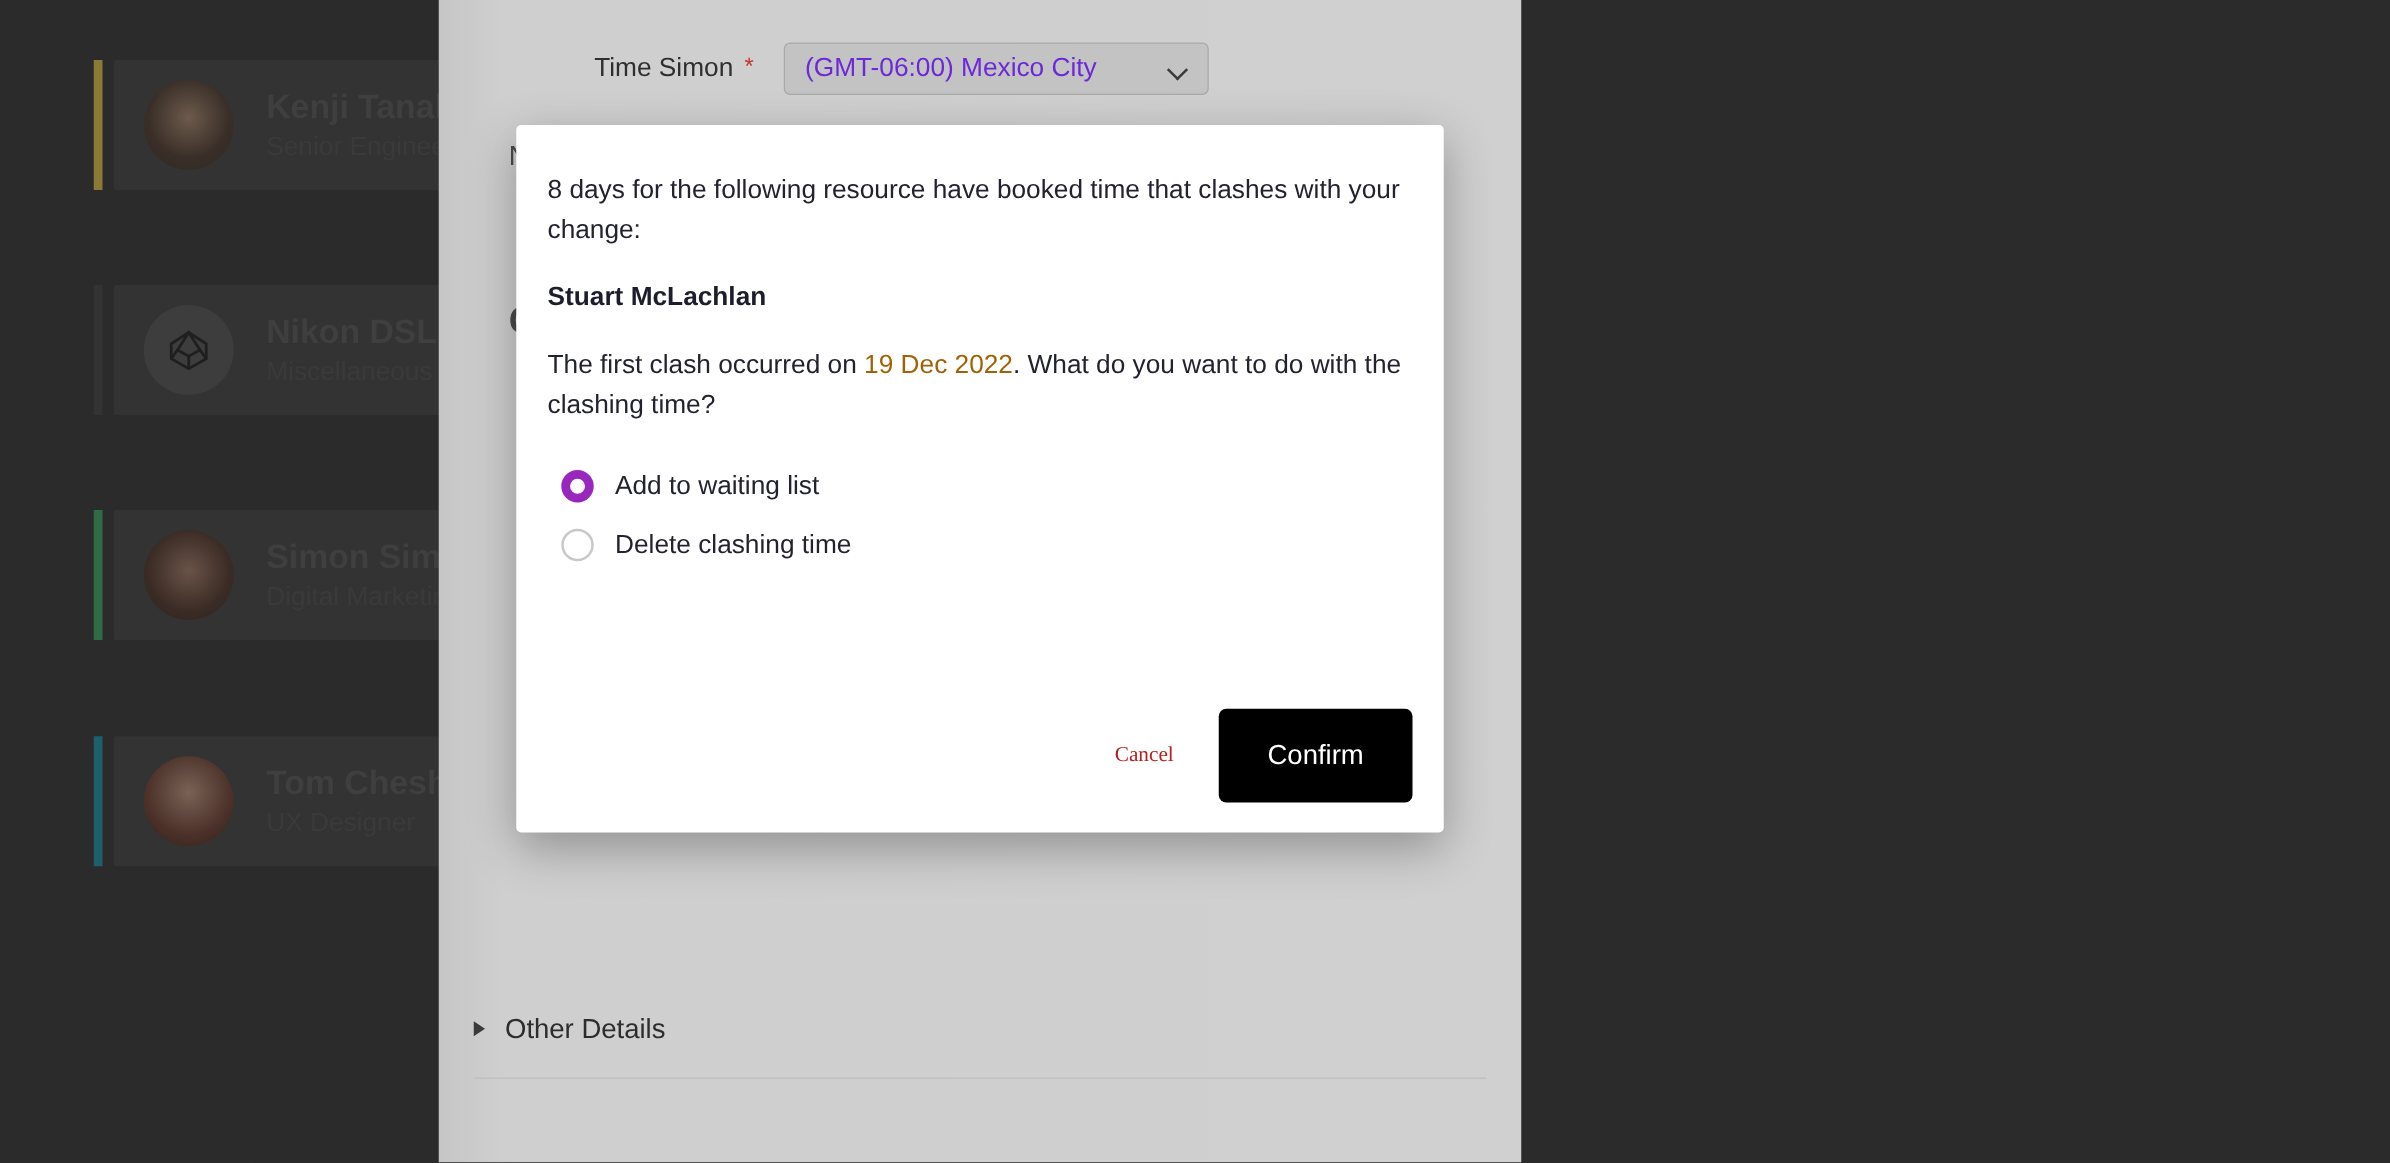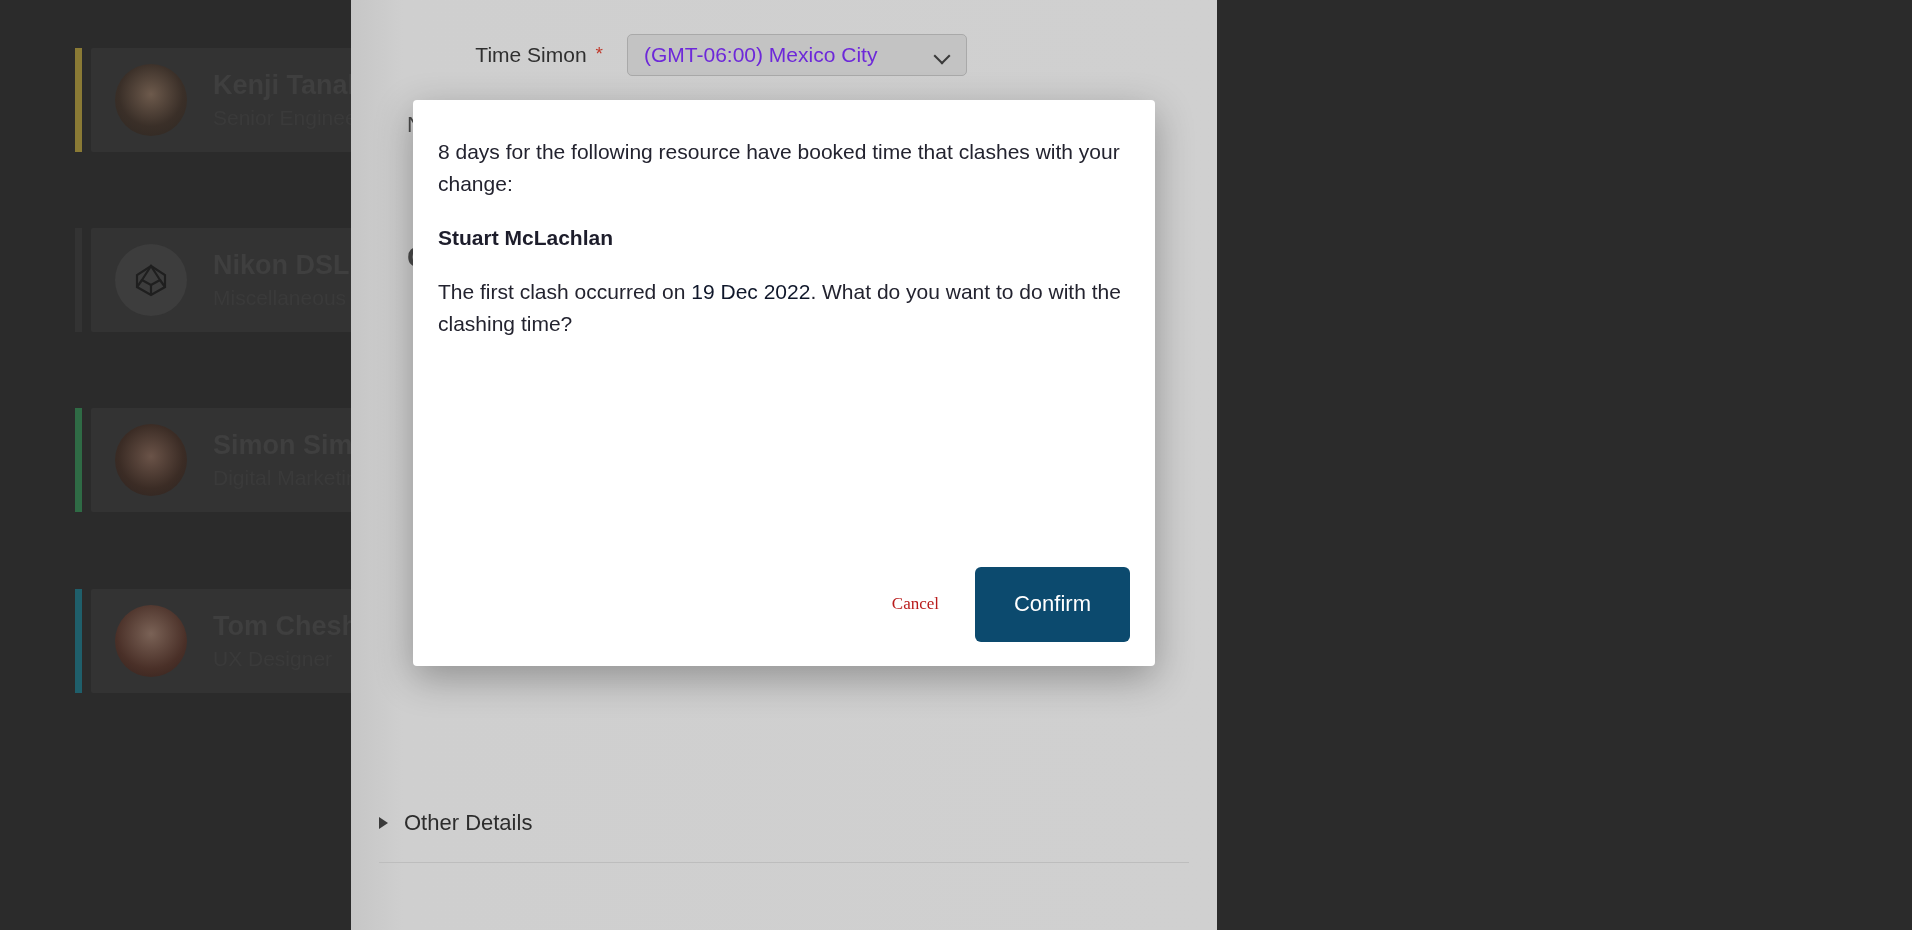--- a/index.html
+++ b/index.html
@@ -135,21 +135,21 @@
     max-width: 690px;
   }
   .body-name {
     font-size: 21px; font-weight: bold; color: #1d1d2b;
     margin-top: 26px;
   }
   .body-q {
     font-size: 21px; color: #23232f; line-height: 1.53;
     margin-top: 26px; max-width: 690px;
   }
-  .date-link { color: #0f172a; }
+  .date-link { color: #a16207; }
 
   .radio-group { margin-top: 28px; }
   .radio-row {
     display: flex; align-items: center; height: 40px;
     margin-bottom: 7px;
   }
   .radio {
     width: 26px; height: 26px; border-radius: 50%;
     flex: 0 0 auto; margin-left: 11px;
     border: 2px solid #c8c8c8; background: #fff;
@@ -167,21 +167,21 @@
     display: flex; align-items: center; justify-content: flex-end;
     padding-right: 25px; gap: 8px;
   }
   .btn-cancel {
     background: none; border: none; cursor: pointer;
     font-family: Liberation Serif, serif;
     font-size: 17px; color: #b91c1c;
     padding: 14px 28px;
   }
   .btn-confirm {
-    background: #0c4a6e; border: none; cursor: pointer;
+    background: #000000; border: none; cursor: pointer;
     font-family: inherit;
     font-size: 22px; color: #ffffff;
     width: 155px; height: 75px;
     border-radius: 6px;
   }
 </style>
 </head>
 <body>
 
 <div id="root">
@@ -260,20 +260,30 @@
   </div>
 
   <div class="modal">
 
 
     <div class="modal-body">
       <p class="body-p">8 days for the following resource have booked time that clashes with your change:</p>
       <p class="body-name">Stuart McLachlan</p>
       <p class="body-q"><span>The first clash occurred on </span><span class="date-link">19 Dec 2022</span><span>. What do you want to do with the clashing time?</span></p>
 
+      <div class="radio-group">
+        <label class="radio-row">
+          <span class="radio on"></span>
+          <span class="radio-label">Add to waiting list</span>
+        </label>
+        <label class="radio-row">
+          <span class="radio"></span>
+          <span class="radio-label">Delete clashing time</span>
+        </label>
+      </div>
     </div>
 
     <div class="modal-footer">
       <button class="btn-cancel">Cancel</button>
       <button class="btn-confirm">Confirm</button>
     </div>
 
   </div>
 
 </div>

